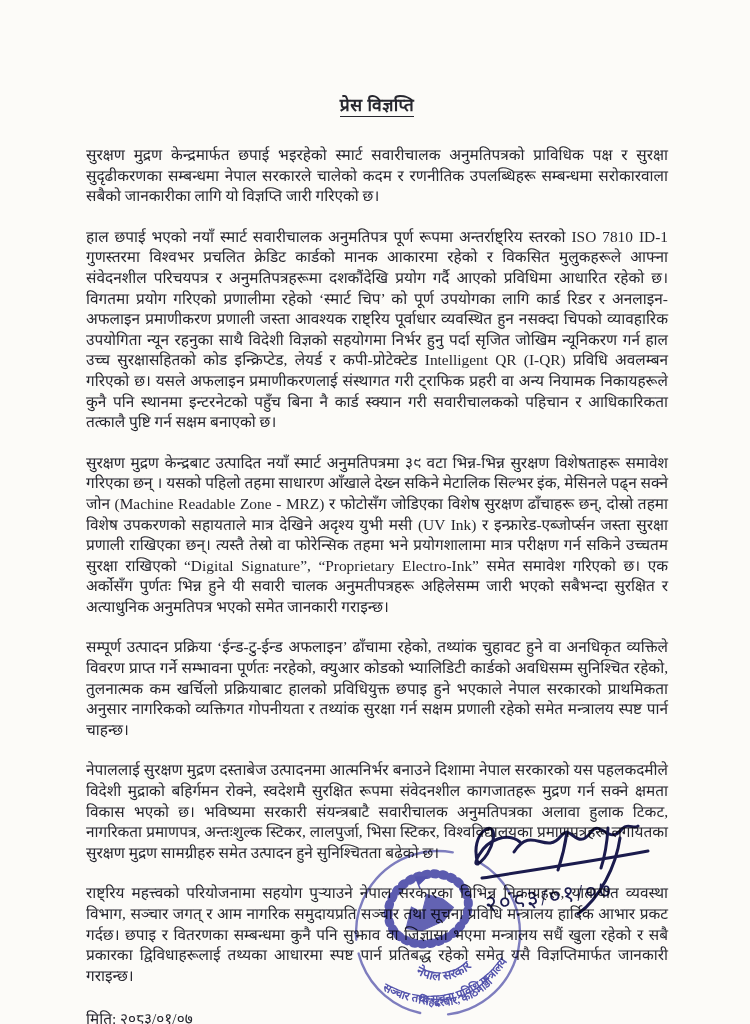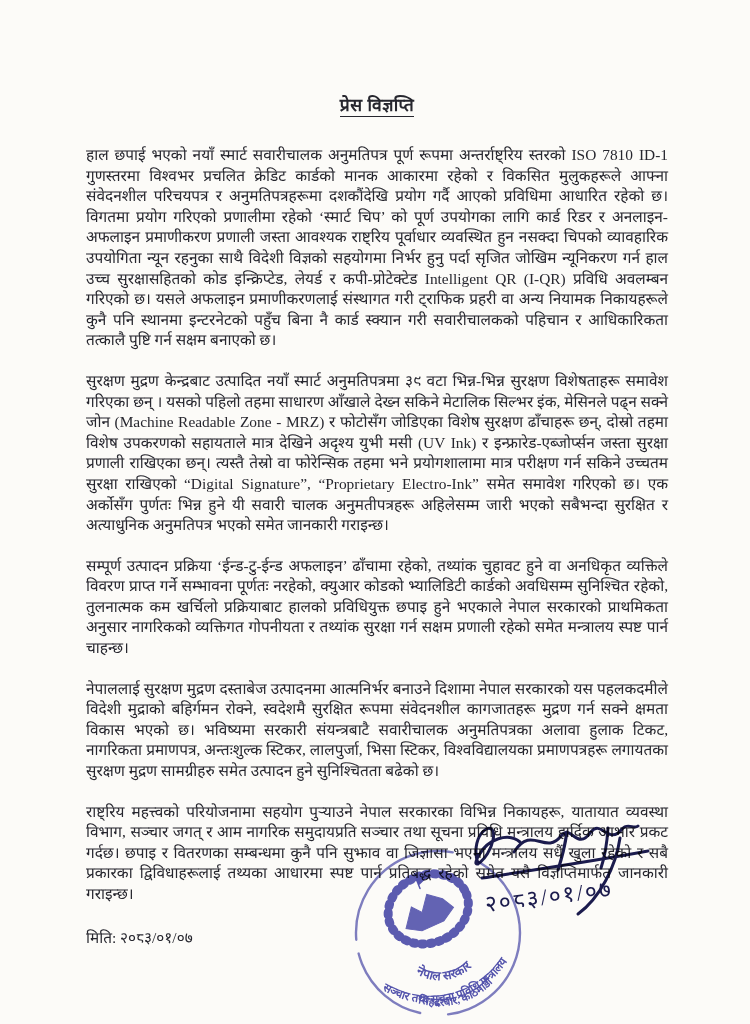--- a/index.html
+++ b/index.html
@@ -62,20 +62,21 @@
 </head>
 <body>
 
 <div class="page">
 
   <div class="content">
     <h1 class="doc-title">
       <span>प्रेस विज्ञप्ति</span>
     </h1>
 
+    <p class="para">सुरक्षण मुद्रण केन्द्रमार्फत छपाई भइरहेको स्मार्ट सवारीचालक अनुमतिपत्रको प्राविधिक पक्ष र सुरक्षा सुदृढीकरणका सम्बन्धमा नेपाल सरकारले चालेको कदम र रणनीतिक उपलब्धिहरू सम्बन्धमा सरोकारवाला सबैको जानकारीका लागि यो विज्ञप्ति जारी गरिएको छ।</p>
     <p class="para">हाल छपाई भएको नयाँ स्मार्ट सवारीचालक अनुमतिपत्र पूर्ण रूपमा अन्तर्राष्ट्रिय स्तरको ISO 7810 ID-1 गुणस्तरमा विश्वभर प्रचलित क्रेडिट कार्डको मानक आकारमा रहेको र विकसित मुलुकहरूले आफ्ना संवेदनशील परिचयपत्र र अनुमतिपत्रहरूमा दशकौंदेखि प्रयोग गर्दै आएको प्रविधिमा आधारित रहेको छ। विगतमा प्रयोग गरिएको प्रणालीमा रहेको ‘स्मार्ट चिप’ को पूर्ण उपयोगका लागि कार्ड रिडर र अनलाइन-अफलाइन प्रमाणीकरण प्रणाली जस्ता आवश्यक राष्ट्रिय पूर्वाधार व्यवस्थित हुन नसक्दा चिपको व्यावहारिक उपयोगिता न्यून रहनुका साथै विदेशी विज्ञको सहयोगमा निर्भर हुनु पर्दा सृजित  जोखिम न्यूनिकरण गर्न हाल उच्च सुरक्षासहितको कोड इन्क्रिप्टेड, लेयर्ड र कपी-प्रोटेक्टेड Intelligent QR (I-QR) प्रविधि अवलम्बन गरिएको छ। यसले अफलाइन प्रमाणीकरणलाई संस्थागत गरी ट्राफिक प्रहरी वा अन्य नियामक निकायहरूले कुनै पनि स्थानमा इन्टरनेटको पहुँच बिना नै कार्ड स्क्यान गरी सवारीचालकको पहिचान र आधिकारिकता तत्कालै पुष्टि गर्न सक्षम बनाएको छ।</p>
     <p class="para">सुरक्षण मुद्रण केन्द्रबाट उत्पादित नयाँ स्मार्ट अनुमतिपत्रमा ३९ वटा भिन्न-भिन्न सुरक्षण विशेषताहरू समावेश गरिएका छन् । यसको पहिलो तहमा साधारण आँखाले देख्न सकिने मेटालिक सिल्भर इंक, मेसिनले पढ्न सक्ने जोन (Machine Readable Zone - MRZ) र फोटोसँग जोडिएका विशेष सुरक्षण ढाँचाहरू छन्, दोस्रो तहमा विशेष उपकरणको सहायताले मात्र देखिने अदृश्य युभी मसी (UV Ink) र इन्फ्रारेड-एब्जोर्प्सन जस्ता सुरक्षा प्रणाली राखिएका छन्। त्यस्तै तेस्रो वा फोरेन्सिक तहमा भने प्रयोगशालामा मात्र परीक्षण गर्न सकिने उच्चतम सुरक्षा राखिएको “Digital Signature”, “Proprietary Electro-Ink” समेत समावेश गरिएको छ।  एक अर्कोसँग पुर्णतः भिन्न हुने यी सवारी चालक अनुमतीपत्रहरू अहिलेसम्म जारी भएको सबैभन्दा सुरक्षित र अत्याधुनिक अनुमतिपत्र भएको समेत जानकारी गराइन्छ।</p>
     <p class="para">सम्पूर्ण उत्पादन प्रक्रिया ‘ईन्ड-टु-ईन्ड अफलाइन’ ढाँचामा रहेको, तथ्यांक चुहावट हुने वा अनधिकृत व्यक्तिले विवरण प्राप्त गर्ने सम्भावना पूर्णतः नरहेको, क्युआर कोडको भ्यालिडिटी कार्डको अवधिसम्म सुनिश्चित रहेको, तुलनात्मक कम खर्चिलो प्रक्रियाबाट हालको प्रविधियुक्त छपाइ हुने भएकाले नेपाल सरकारको प्राथमिकता अनुसार नागरिकको व्यक्तिगत गोपनीयता र तथ्यांक सुरक्षा गर्न सक्षम प्रणाली रहेको समेत मन्त्रालय स्पष्ट पार्न चाहन्छ।</p>
     <p class="para">नेपाललाई सुरक्षण मुद्रण दस्ताबेज उत्पादनमा आत्मनिर्भर बनाउने दिशामा नेपाल सरकारको यस पहलकदमीले विदेशी मुद्राको बहिर्गमन रोक्ने, स्वदेशमै सुरक्षित रूपमा संवेदनशील कागजातहरू मुद्रण गर्न सक्ने क्षमता विकास भएको छ।  भविष्यमा सरकारी संयन्त्रबाटै सवारीचालक अनुमतिपत्रका अलावा हुलाक टिकट, नागरिकता प्रमाणपत्र, अन्तःशुल्क स्टिकर, लालपुर्जा, भिसा स्टिकर, विश्वविद्यालयका प्रमाणपत्रहरू लगायतका सुरक्षण मुद्रण सामग्रीहरु समेत उत्पादन हुने सुनिश्चितता बढेको छ।</p>
     <p class="para">राष्ट्रिय महत्त्वको परियोजनामा सहयोग पुऱ्याउने नेपाल सरकारका विभिन्न निकायहरू, यातायात व्यवस्था विभाग, सञ्चार जगत् र आम नागरिक समुदायप्रति सञ्चार तथा सूचना प्रविधि मन्त्रालय हार्दिक आभार प्रकट गर्दछ।  छपाइ र वितरणका सम्बन्धमा कुनै पनि सुझाव वा जिज्ञासा भएमा मन्त्रालय सधैं खुला रहेको र सबै प्रकारका द्विविधाहरूलाई तथ्यका आधारमा स्पष्ट पार्न प्रतिबद्ध रहेको समेत यसै विज्ञप्तिमार्फत जानकारी गराइन्छ।</p>
 
     <div class="date-line">मिति: २०८३/०१/०७</div>
   </div>
 
   <div class="stamp">

